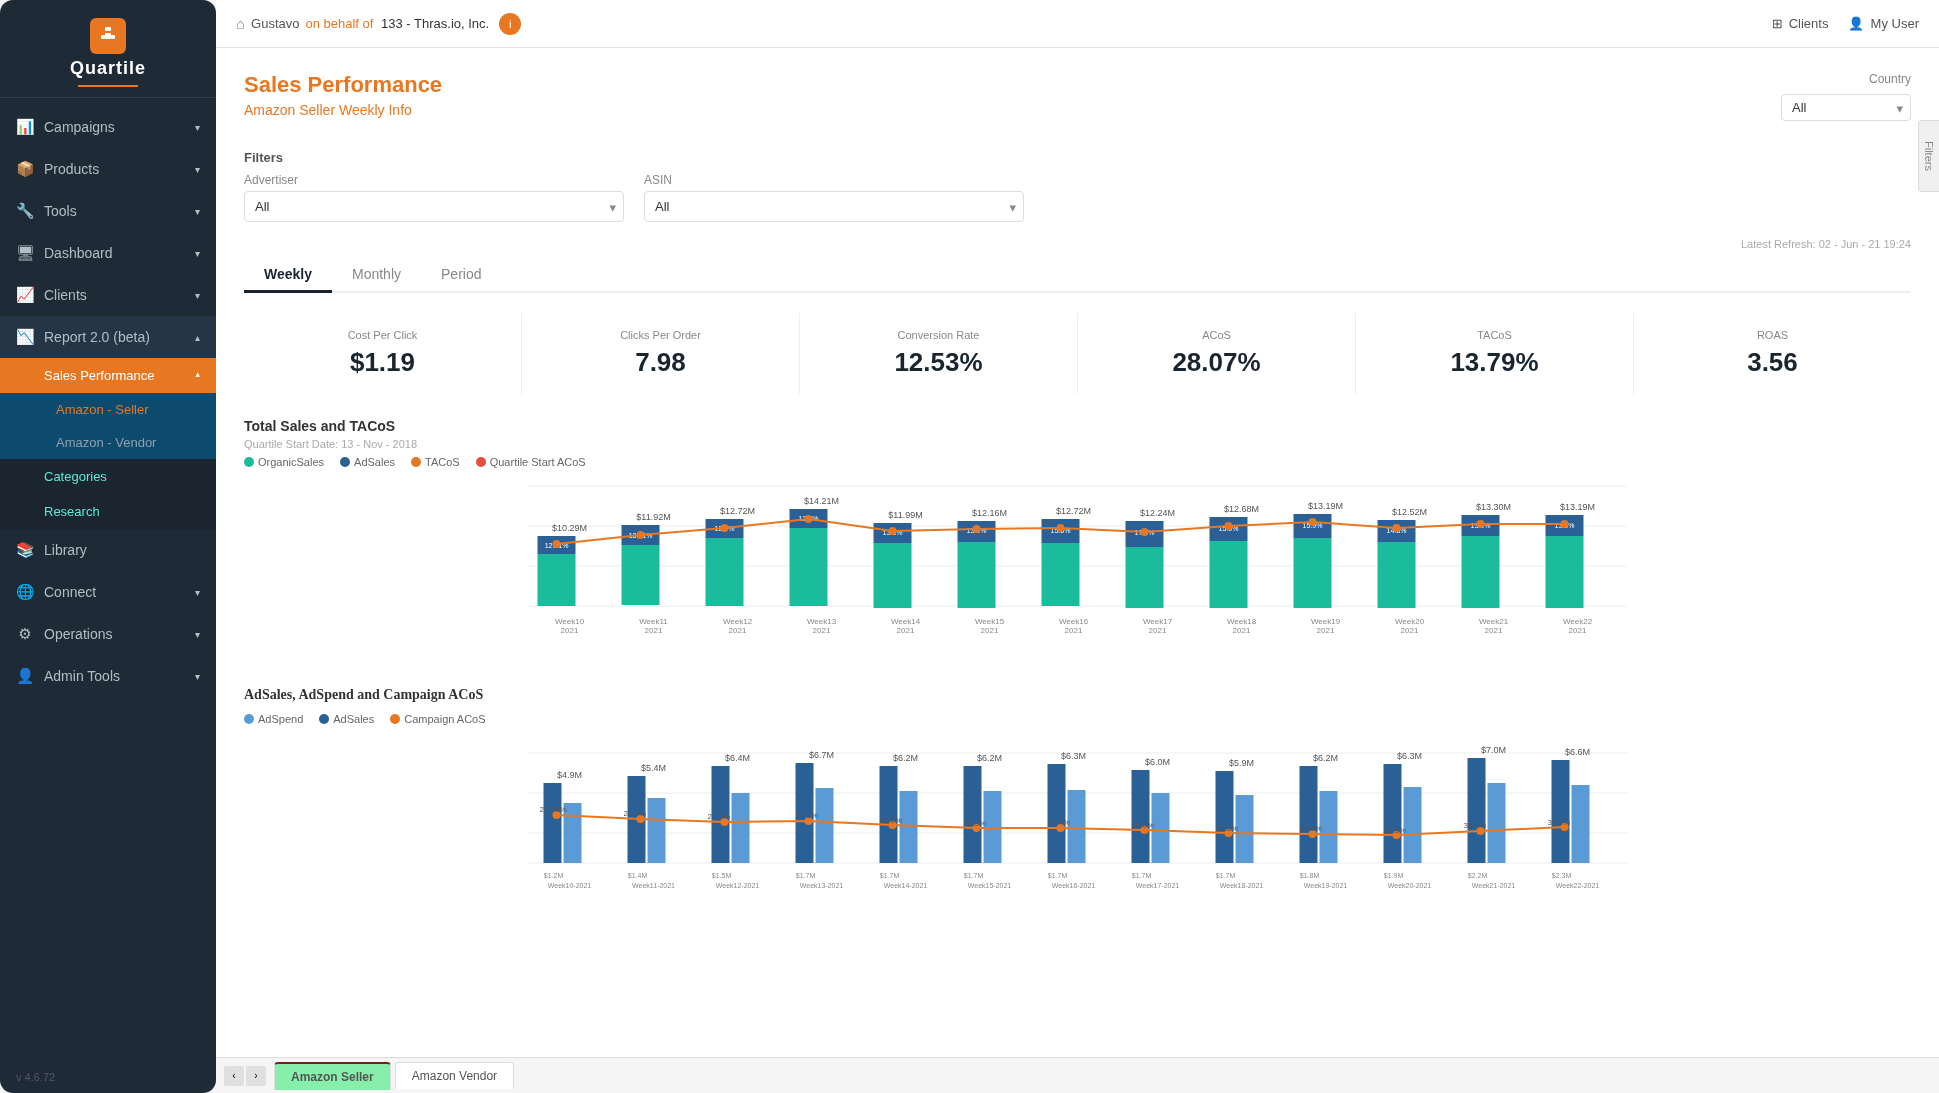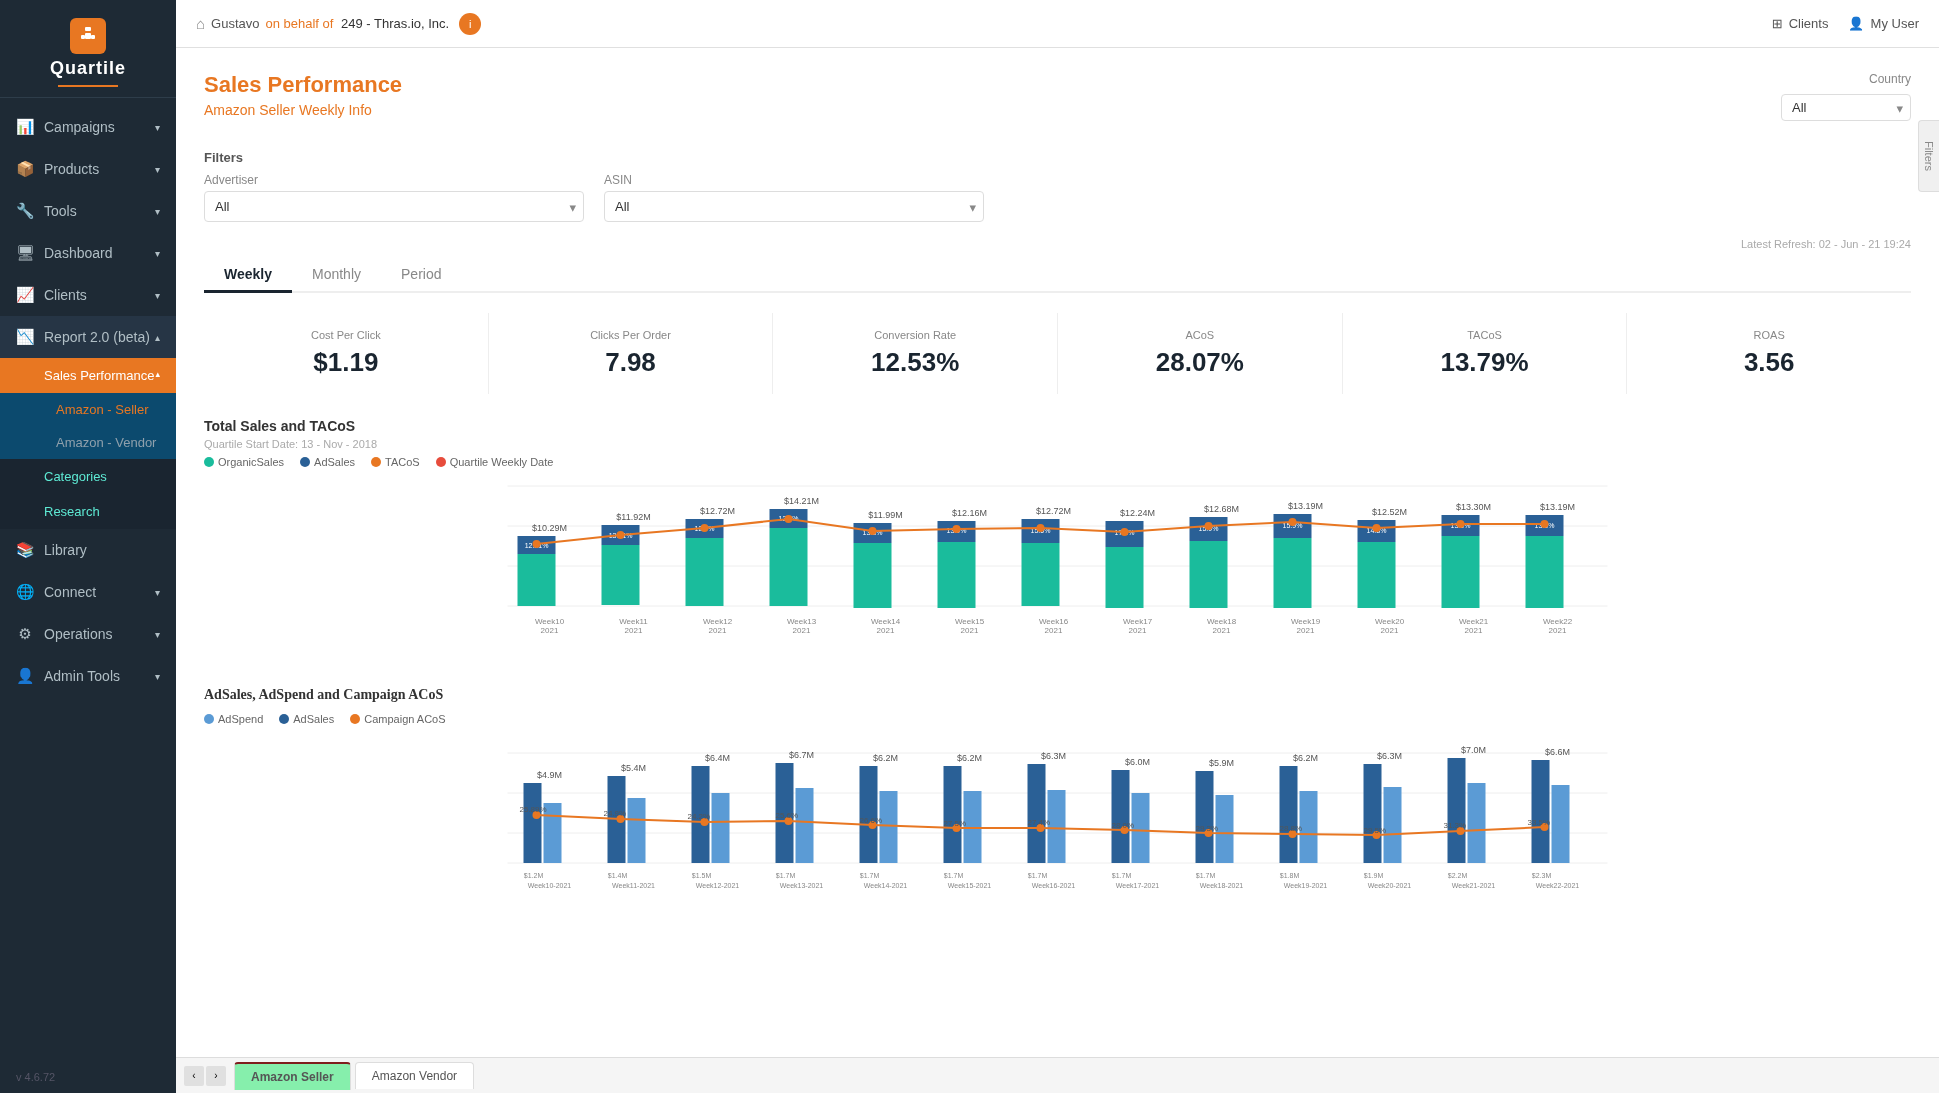--- a/index.html
+++ b/index.html
@@ -1,27 +1,28 @@
 <!DOCTYPE html>
 <html><head>
   <meta charset="utf-8">
   <style>
     * { box-sizing: border-box; margin: 0; padding: 0; }
     body { font-family: 'Segoe UI', Arial, sans-serif; background: #f5f5f5; display: flex; height: 100vh; overflow: hidden; font-size: 13px; }
 
     
     #sidebar {
-      width: 176px;
+      width: 216px;
       background: #1e2a35;
       color: #ccc;
       display: flex;
       flex-direction: column;
       flex-shrink: 0;
       height: 100vh;
       overflow-y: auto;
+      border-radius: 13px;
     }
     .sidebar-logo {
       padding: 18px 16px 10px;
       text-align: center;
       border-bottom: 1px solid #2e3d4a;
     }
     .sidebar-logo .logo-icon {
       width: 36px; height: 36px;
       background: #e87722;
       border-radius: 6px;
@@ -311,21 +312,21 @@
 </div>
 
 <div id="main">
 
   <div id="topbar">
     <div class="topbar-left">
       <span class="house-icon">⌂</span>
       <span class="on-behalf">Gustavo</span>
       <span class="on-behalf">
         <span class="of-text">on behalf of</span>
-        <span style="color:#333; margin-left:4px;">249 - Thras.io, Inc.</span>
+        <span style="color:#333; margin-left:4px;">133 - Thras.io, Inc.</span>
       </span>
       <span class="client-badge">i</span>
     </div>
     <div class="topbar-right">
       <div class="topbar-clients">
         <span>⊞</span>
         <span>Clients</span>
       </div>
       <div class="topbar-user">
         <span>👤</span>
@@ -421,21 +422,21 @@
         <div class="legend-item">
           <div class="legend-dot blue"></div>
           <span>AdSales</span>
         </div>
         <div class="legend-item">
           <div class="legend-dot orange"></div>
           <span>TACoS</span>
         </div>
         <div class="legend-item">
           <div class="legend-dot red"></div>
-          <span>Quartile Weekly Date</span>
+          <span>Quartile Start ACoS</span>
         </div>
       </div>
       <div class="chart-container">
         <svg width="100%" height="180" viewBox="0 0 1100 180" preserveAspectRatio="xMidYMid meet">
 
           <line x1="0" y1="10" x2="1100" y2="10" stroke="#eee" stroke-width="1"></line>
           <line x1="0" y1="50" x2="1100" y2="50" stroke="#eee" stroke-width="1"></line>
           <line x1="0" y1="90" x2="1100" y2="90" stroke="#eee" stroke-width="1"></line>
           <line x1="0" y1="130" x2="1100" y2="130" stroke="#eee" stroke-width="1"></line>
 

